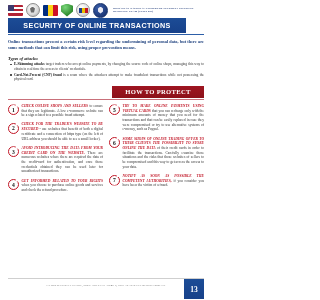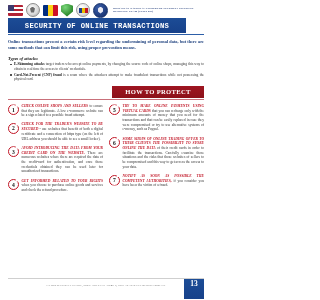--- a/index.html
+++ b/index.html
@@ -55,21 +55,21 @@
 
   
   .titlewrap{position:relative;height:17px;}
   .titlebar{
     position:absolute;left:8px;top:0;width:178px;height:15px;
     background:linear-gradient(#1c4c96,#17418a);
     display:flex;align-items:center;justify-content:center;
   }
   .titlebar span{
     color:#fff;font-weight:bold;font-size:7.2px;letter-spacing:.35px;
-    font-family:Liberation Mono, monospace;text-transform:uppercase;
+    font-family:Liberation Sans, sans-serif;text-transform:uppercase;
   }
   .hr-blue{position:absolute;left:8px;top:15.5px;width:196px;height:.7px;background:#2d5fa8;}
 
   
   .intro{
     margin:4px 8px 0 8px;
     font-size:4.3px;line-height:6px;color:#1c3f7d;font-weight:bold;
     text-align:justify;
   }
   .subhead{
@@ -123,21 +123,21 @@
   
   .footer{position:absolute;left:0;bottom:0;width:212px;height:22px;}
   .footline{position:absolute;left:8px;top:0;width:196px;height:.5px;background:#cfcfcf;}
   .footmeta{
     position:absolute;left:0;right:0;top:5px;text-align:center;
     font-size:2.9px;color:#6d6d6d;letter-spacing:.1px;
   }
   .pagebox{
     position:absolute;right:8px;top:1px;width:20px;height:20px;
     background:linear-gradient(#1c4c96,#17418a);
-    display:flex;align-items:flex-start;justify-content:center;
+    display:flex;align-items:center;justify-content:center;
   }
   .pagebox span{color:#fff;font-weight:bold;font-size:7.5px;font-family:"Liberation Serif", serif;}
 </style>
 </head>
 <body>
 
 <div class="page">
 
   <div class="logobar">
     <div class="logo flag-us"></div>

